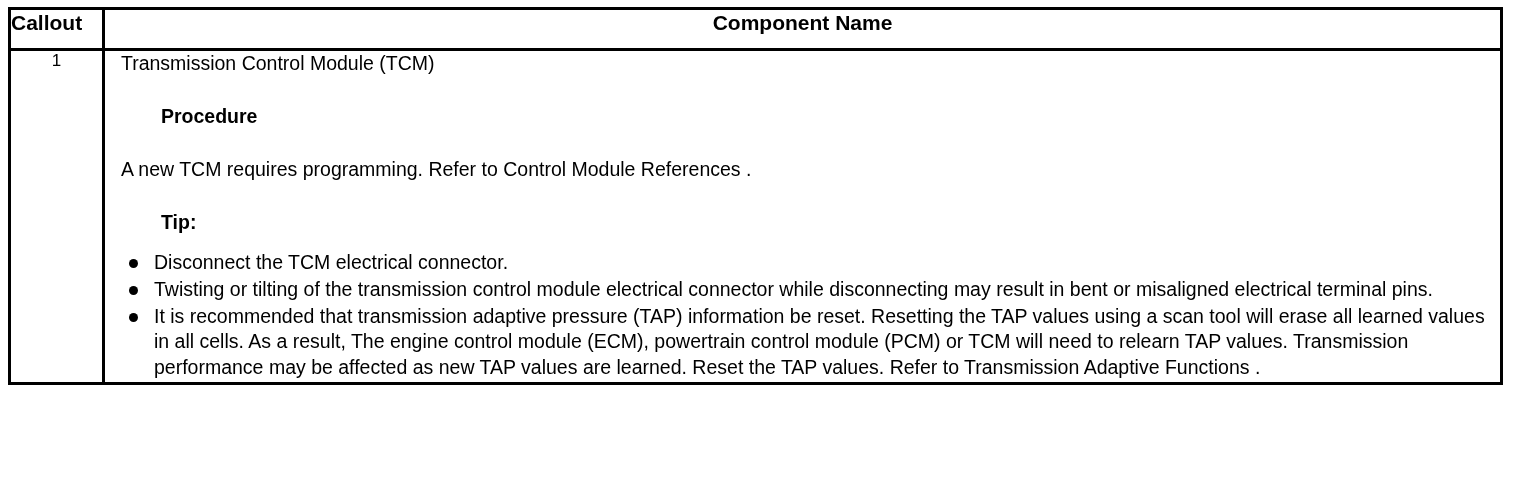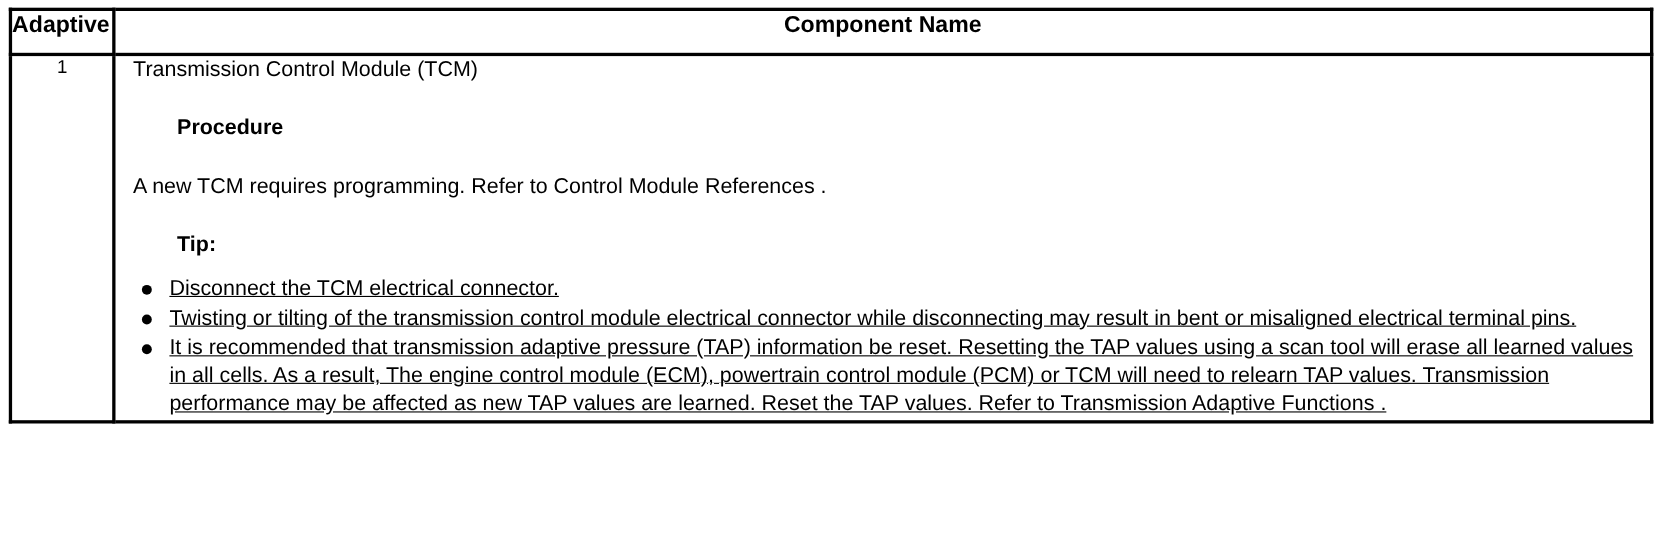--- a/index.html
+++ b/index.html
@@ -83,21 +83,20 @@
   }
   .heading-bold {
     font-weight: bold;
     padding-left: 40px;
   }
 
   ul.tip-list {
     list-style: none;
     margin: 14px 0 0 0;
     padding: 0;
-    text-decoration: underline;
   }
   ul.tip-list > li {
     position: relative;
     padding-left: 49px;
     margin-bottom: 1px;
     line-height: 1.33;
   }
   ul.tip-list > li .bullet-dot {
     position: absolute;
     left: 24px;
@@ -110,21 +109,21 @@
   }
 </style>
 </head>
 <body>
 
 <div class="page">
 
   <table class="component-table">
     <thead>
       <tr>
-        <th class="col-callout-head">Adaptive</th>
+        <th class="col-callout-head">Callout</th>
         <th class="col-name-head">Component Name</th>
       </tr>
     </thead>
     <tbody>
       <tr>
         <td class="callout-cell">1</td>
         <td class="content-cell">
 
           <div class="body-line">Transmission Control Module (TCM)</div>
 

